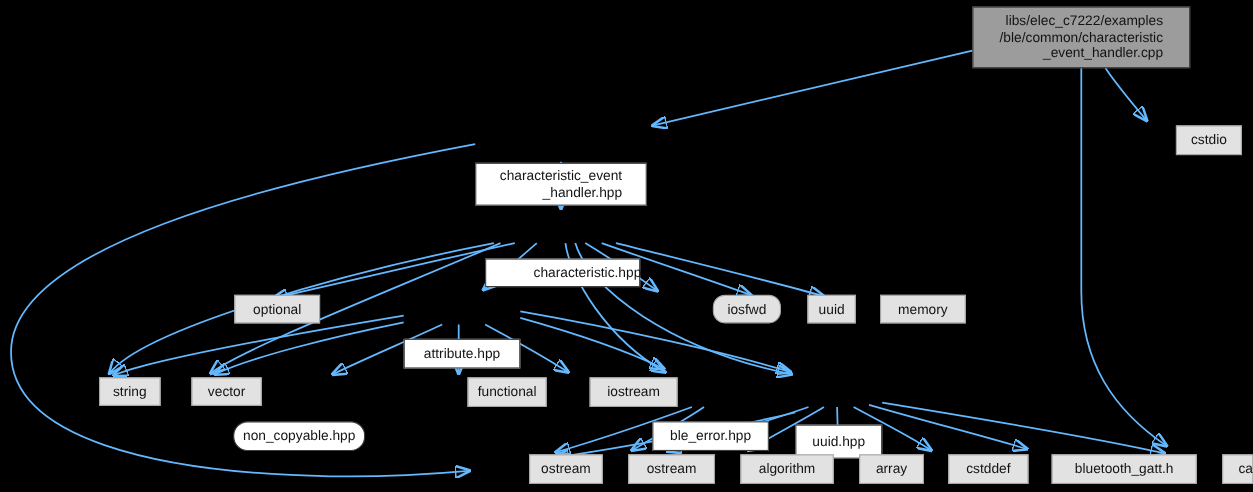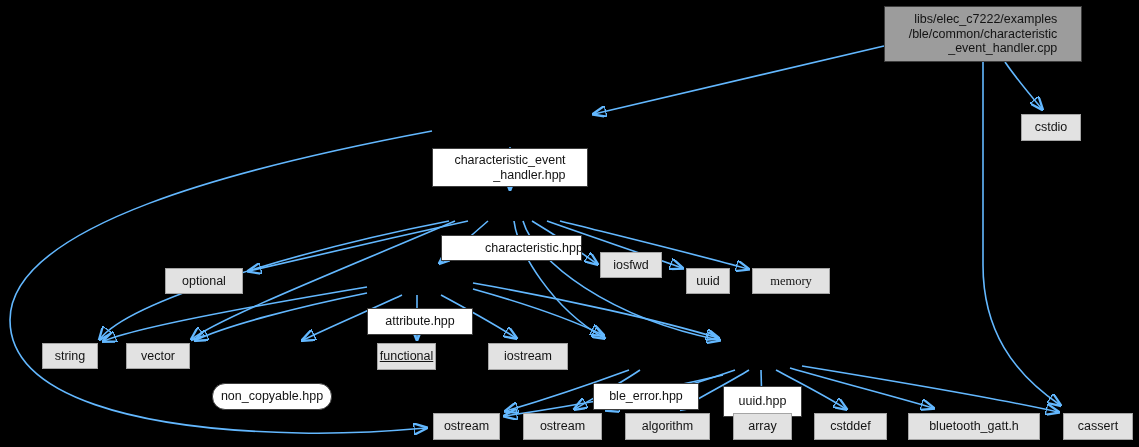--- a/index.html
+++ b/index.html
@@ -17,21 +17,21 @@
     display:flex; align-items:center; justify-content:center;
     box-sizing:border-box;
     text-align:right;
     font-size:12.5px; line-height:1.18;
     color:#131313;
     white-space:pre-line;
     padding:1px 3px;
   }
   .node.main    { background:#9c9c9c; border:1.8px solid #3d3d3d; }
   .node.project { background:#ffffff; border:1.6px solid #3d3d3d;margin-top:40px; }
-  .node.system  { background:#e2e2e2; border:1.3px solid #a5a5a5; }
+  .node.system  { background:#e2e2e2; border:1.3px solid #a5a5a5;margin-left:48px; }
 </style>
 </head>
 <body>
 
 <div id="canvas">
 
   <svg id="edges" viewBox="0 0 1139 447" xmlns="http://www.w3.org/2000/svg">
     <defs>
       <marker id="arrow" viewBox="0 0 10 8" refX="8.6" refY="4" markerWidth="9" markerHeight="7.2" orient="auto-start-reverse">
         <path d="M0,0 L10,4 L0,8 z" fill="#63b8ff"></path>
@@ -71,27 +71,27 @@
 
   <div class="node main" style="left:884px;  top:6px;   width:198px; height:56px;">libs/elec_c7222/examples
 /ble/common/characteristic
 _event_handler.cpp</div>
   <div class="node system" style="left:1021px; top:114px; width:60px;  height:27px;">cstdio</div>
   <div class="node project" style="left:432px;  top:108px; width:156px; height:39px;">characteristic_event
 _handler.hpp</div>
   <div class="node project" style="left:441px;  top:195px; width:141px; height:26px;padding-left:48px;">characteristic.hpp</div>
   <div class="node system" style="left:165px;  top:268px; width:78px;  height:26px;">optional</div>
   <div class="node project" style="left:367px;  top:268px; width:106px; height:27px;">attribute.hpp</div>
-  <div class="node system" style="left:600px;  top:252px; width:62px;  height:26px;">iosfwd</div>
+  <div class="node system" style="left:600px;  top:268px; width:62px;  height:26px;border-radius:11px;">iosfwd</div>
   <div class="node system" style="left:686px;  top:268px; width:44px;  height:26px;">uuid</div>
-  <div class="node system" style="left:752px;  top:268px; width:78px;  height:26px;font-family:Liberation Serif, serif;">memory</div>
+  <div class="node system" style="left:752px;  top:268px; width:78px;  height:26px;">memory</div>
   <div class="node system" style="left:42px;   top:343px; width:56px;  height:26px;">string</div>
   <div class="node system" style="left:126px;  top:343px; width:64px;  height:26px;">vector</div>
   <div class="node project" style="left:212px;  top:343px; width:120px; height:27px;border-radius:13px;">non_copyable.hpp</div>
-  <div class="node system" style="left:377px;  top:343px; width:59px;  height:27px;text-decoration:underline;">functional</div>
+  <div class="node system" style="left:377px;  top:343px; width:72px;  height:27px;">functional</div>
   <div class="node system" style="left:488px;  top:343px; width:80px;  height:27px;">iostream</div>
   <div class="node project" style="left:593px;  top:343px; width:106px; height:27px;">ble_error.hpp</div>
   <div class="node project" style="left:723px;  top:346px; width:79px;  height:31px;">uuid.hpp</div>
   <div class="node system" style="left:433px;  top:413px; width:67px;  height:27px;">ostream</div>
   <div class="node system" style="left:523px;  top:413px; width:79px;  height:27px;">ostream</div>
   <div class="node system" style="left:625px;  top:413px; width:85px;  height:27px;">algorithm</div>
   <div class="node system" style="left:733px;  top:413px; width:59px;  height:27px;">array</div>
   <div class="node system" style="left:814px;  top:413px; width:73px;  height:27px;">cstddef</div>
   <div class="node system" style="left:908px;  top:413px; width:132px; height:27px;">bluetooth_gatt.h</div>
   <div class="node system" style="left:1063px; top:413px; width:70px;  height:27px;">cassert</div>

